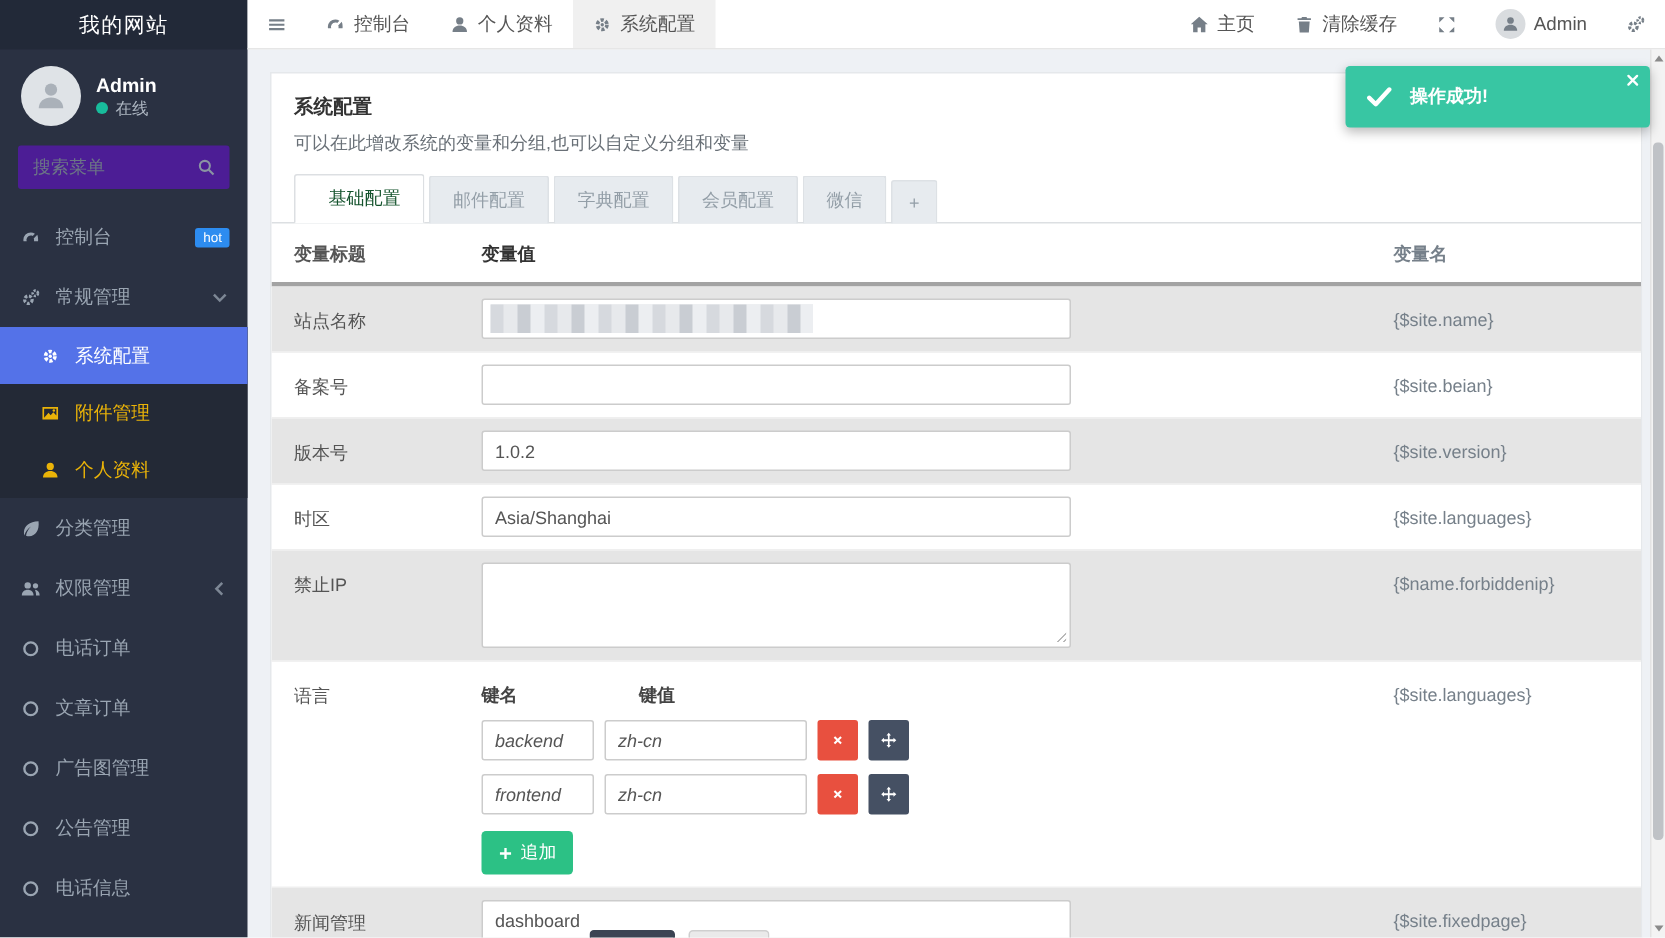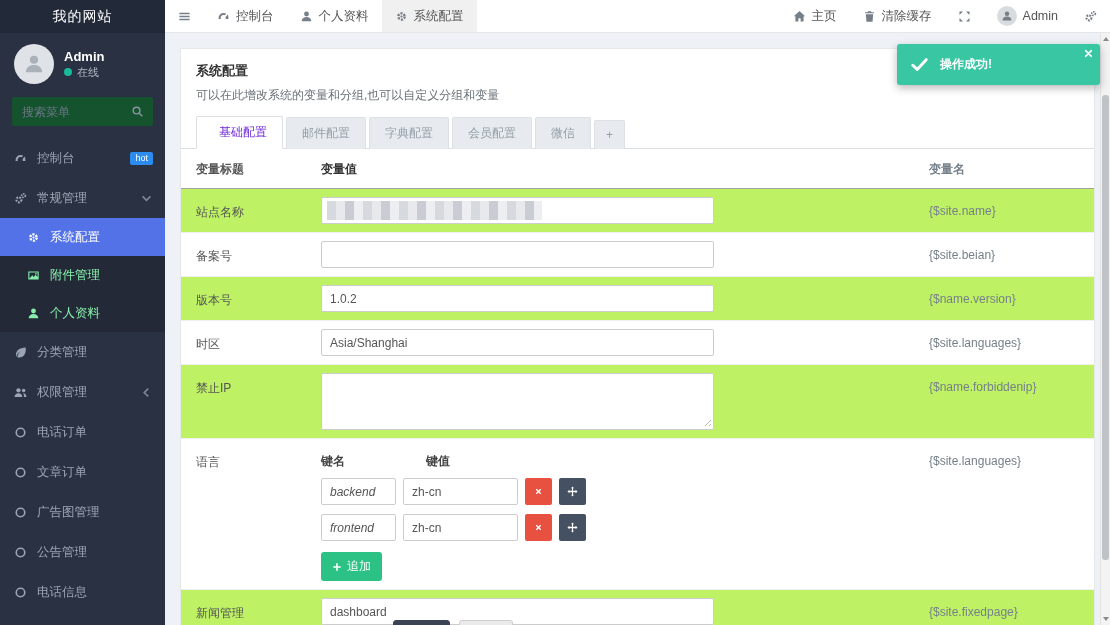--- a/index.html
+++ b/index.html
@@ -17,75 +17,75 @@
   
   .sidebar{position:absolute;left:0;top:0;width:165px;height:625px;background:var(--sidebar_bg);z-index:2;}
   .logo{height:33px;background:var(--sidebar_dark);color:#fff;display:flex;align-items:center;justify-content:center;font-size:14px;letter-spacing:1px;}
   .profile{display:flex;align-items:center;gap:10px;padding:11px 14px 9px;}
   .avatar-lg{width:40px;height:40px;border-radius:50%;background:#dfe3e7;color:#aab1b9;display:flex;align-items:center;justify-content:center;}
   .avatar-lg .ic{width:22px;height:22px;}
   .p-name{color:#fff;font-weight:bold;font-size:13px;}
   .p-status{display:flex;align-items:center;gap:5px;color:#aeb7c2;font-size:11px;margin-top:1px;}
   .dot{width:8px;height:8px;border-radius:50%;background:var(--online_green);}
   .search-box{margin:4px 12px 12px;position:relative;}
-  .search-box input{width:100%;height:29px;background:#14532d;border:none;border-radius:2px;color:#97a1b0;padding:0 28px 0 10px;font-size:12px;font-family:Liberation Sans, sans-serif;outline:none;}
+  .search-box input{width:100%;height:29px;background:#4c1d95;border:none;border-radius:2px;color:#97a1b0;padding:0 28px 0 10px;font-size:12px;font-family:Liberation Serif, serif;outline:none;}
   .search-box input::placeholder{color:#6c7686;}
   .search-box .ic{position:absolute;right:9px;top:8px;color:#8a94a3;}
   .menu{color:#9aa5b2;font-size:12.5px;}
   .m-item{height:40px;display:flex;align-items:center;gap:10px;padding:0 12px 0 14px;cursor:pointer;}
   .m-item .lbl{flex:1;white-space:nowrap;overflow:hidden;}
   .m-item .ic{color:#8items:#8a94a3;}
   .badge{background:var(--badge_blue);color:#fff;font-size:9px;padding:2px 5px;border-radius:2px;line-height:1;}
   .submenu{background:var(--submenu_bg);}
-  .submenu .m-item{height:38px;padding-left:27px;color:#86efac;}
+  .submenu .m-item{height:38px;padding-left:27px;color:#eab308;}
   .m-item.active{background:var(--accent_blue);color:#fff;}
   .chev{color:#7d8795;}
 
   
   .topbar{position:absolute;left:165px;top:0;width:945px;height:33px;background:#fff;border-bottom:1px solid #e6e6e6;display:flex;align-items:stretch;z-index:3;}
   .tb-item{display:flex;align-items:center;gap:6px;padding:0 13px;font-size:12.5px;color:#555;cursor:pointer;white-space:nowrap;}
   .tb-item .ic{color:#767f88;}
   .tb-item.active{background:#f0f0f0;}
   .tb-right{margin-left:auto;display:flex;align-items:stretch;}
   .avatar-sm{width:20px;height:20px;border-radius:50%;background:#d9dcdf;color:#fff;display:flex;align-items:center;justify-content:center;}
   .avatar-sm .ic{width:12px;height:12px;}
 
   
   .content{position:absolute;left:165px;top:33px;width:935px;height:592px;background:#eef1f5;}
   .panel{position:absolute;left:15px;top:15px;width:915px;height:580px;background:#fff;border:1px solid #e5e8eb;overflow:hidden;}
   .panel-head{padding:13px 15px 0;}
   .panel-title{font-size:13px;font-weight:bold;color:#333;}
   .panel-sub{font-size:12px;color:#697077;margin-top:7px;}
   .tabs{display:flex;align-items:flex-end;padding:0 15px;margin-top:11px;border-bottom:1px solid #dcdfe2;}
   .tab{padding:7px 15px;font-size:12px;color:#939ea7;background:#e7ebef;border:1px solid #dde1e5;border-bottom:none;margin-right:3px;border-radius:2px 2px 0 0;cursor:pointer;position:relative;bottom:-1px;}
-  .tab.active{background:#fff;color:#6d28d9;border-color:#dcdfe2;border-bottom:1px solid #fff;padding-left:22px;}
+  .tab.active{background:#fff;color:#14532d;border-color:#dcdfe2;border-bottom:1px solid #fff;padding-left:22px;}
   .tab.plus{padding:7px 11px;}
 
   
-  .cfg-hrow{display:flex;padding:12px 15px 10px;font-weight:bold;color:#333;border-bottom:1px solid #a3a3a3;}
+  .cfg-hrow{display:flex;padding:12px 15px 10px;font-weight:bold;color:#333;border-bottom:3px solid #a3a3a3;}
   .cfg-row{display:flex;align-items:flex-start;padding:8px 15px;border-bottom:1px solid #efefef;}
-  .cfg-row.striped{background:#bef264;}
+  .cfg-row.striped{background:#e5e5e5;}
   .col-label{width:125px;flex:0 0 auto;padding-top:7px;color:#555;}
   .cfg-hrow .col-label,.cfg-hrow .col-value{padding-top:0;}
   .col-value{width:400px;flex:0 0 auto;}
   .col-name{margin-left:auto;width:150px;flex:0 0 auto;color:#76808a;padding-top:7px;}
   .fc{width:393px;height:27px;border:1px solid #ccc;border-radius:2px;padding:0 8px;font-size:12px;color:#555;font-family:inherit;background:#fff;outline:none;display:block;}
   .ta-wrap{position:relative;width:393px;}
   textarea.fc{height:57px;resize:none;padding:5px 8px;}
   .resize-grip{position:absolute;right:3px;bottom:4px;width:9px;height:9px;background:repeating-linear-gradient(135deg,transparent 0 2px,#b9b9b9 2px 3px);clip-path:polygon(100% 0,100% 100%,0 100%);}
   .in-wrap{position:relative;width:393px;}
   .mosaic{position:absolute;left:6px;top:4px;width:215px;height:19px;pointer-events:none;
     background-image:linear-gradient(90deg,#d6d9de 0 25%,#e7e9ec 0 50%,#c9cdd3 0 75%,#eceef1 0 100%),linear-gradient(#dfe2e6,#dfe2e6);
     background-size:36px 9px,100% 100%;}
   
   .kv-head{display:flex;gap:30px;font-weight:bold;color:#444;padding:6px 0 8px;}
   .kv-head .kh1{width:75px;}
   .kv-row{display:flex;gap:7px;margin-bottom:9px;align-items:center;}
   .kv-key{width:75px;font-style:italic;}
-  .kv-val{width:115px;}
+  .kv-val{width:135px;font-style:italic;}
   .kv-key,.kv-val{height:27px;border:1px solid #ccc;border-radius:2px;padding:0 8px;font-size:12px;color:#555;font-family:inherit;outline:none;}
   .btn-sq{width:27px;height:27px;border:none;border-radius:2px;color:#fff;display:flex;align-items:center;justify-content:center;cursor:pointer;}
   .btn-del{background:var(--delete_red);}
   .btn-move{background:var(--move_dark);}
   .btn-append{display:inline-flex;align-items:center;gap:5px;background:var(--append_green);color:#fff;border:none;border-radius:3px;padding:6px 11px;font-size:12px;font-family:inherit;cursor:pointer;margin-top:2px;}
   .btn-append .ic{width:10px;height:10px;}
   
   .form-footer{position:absolute;left:212px;bottom:0;height:7px;overflow:hidden;display:flex;gap:9px;}
   .btn-submit{width:57px;height:28px;background:#3b4453;border:1px solid #3b4453;border-radius:3px;}
   .btn-reset{width:54px;height:28px;background:#eaeaea;border:1px solid #cfcfcf;border-radius:3px;}
@@ -381,21 +381,21 @@
           <input class="fc" value="" style="">
         </div>
       <div class="col-name">{$site.beian}</div>
     </div>
 
     <div class="cfg-row striped">
       <div class="col-label">版本号</div>
       <div class="col-value">
           <input class="fc" value="1.0.2" style="">
         </div>
-      <div class="col-name">{$name.version}</div>
+      <div class="col-name">{$site.version}</div>
     </div>
 
     <div class="cfg-row">
       <div class="col-label">时区</div>
       <div class="col-value">
           <input class="fc" value="Asia/Shanghai" style="">
         </div>
       <div class="col-name">{$site.languages}</div>
     </div>
 

